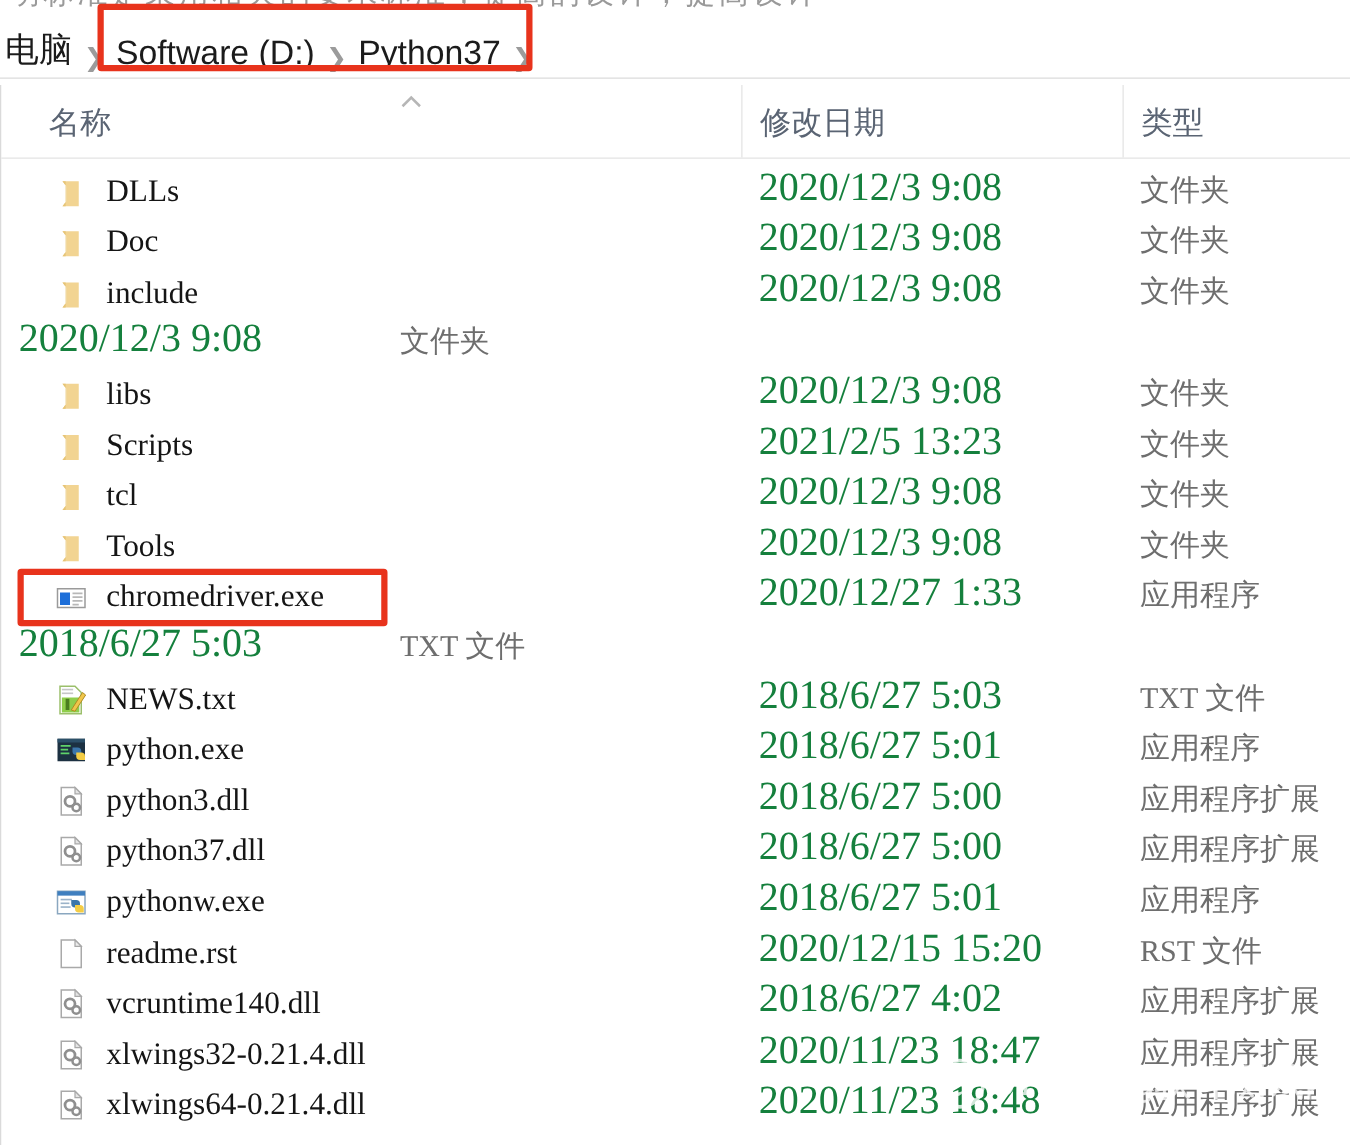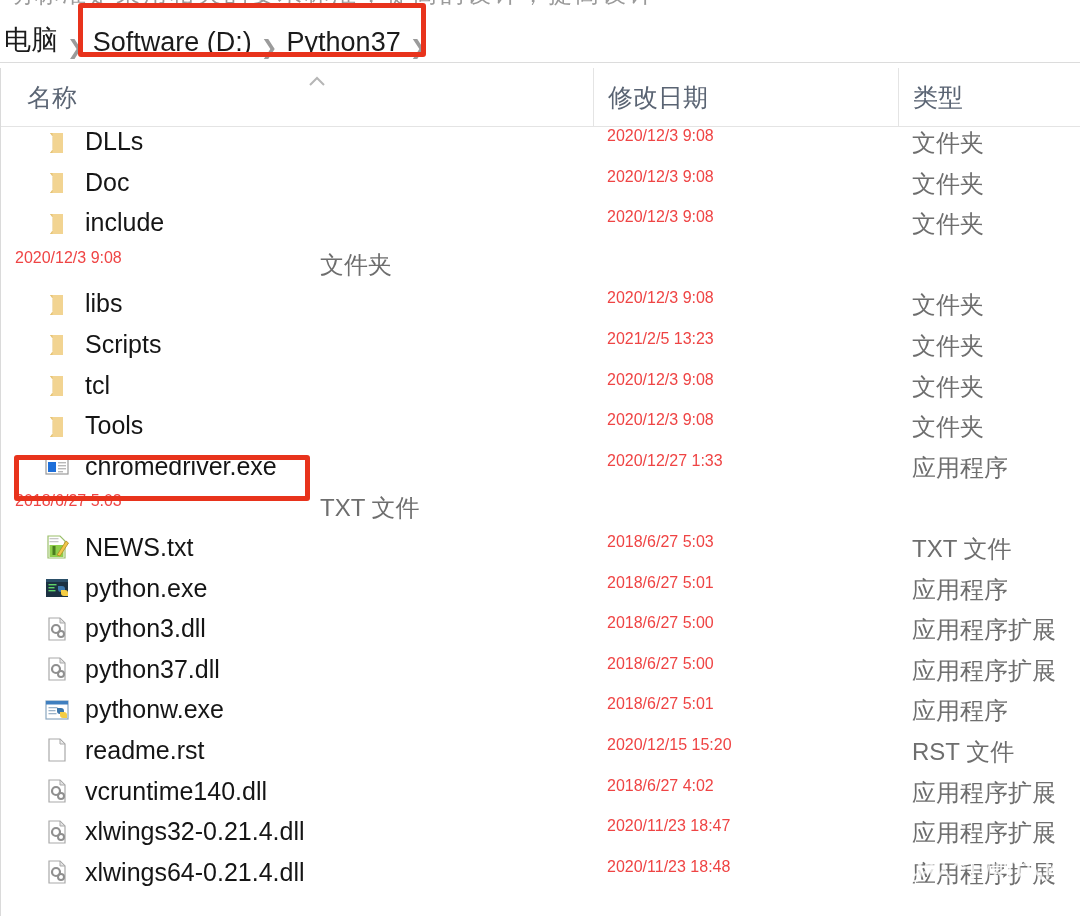--- a/index.html
+++ b/index.html
@@ -102,21 +102,21 @@
   }
   .hcell {
     position: absolute;
     top: 0; bottom: 0;
     display: flex;
     align-items: center;
     font-size: 25px;
     color: #5a6473;
     box-sizing: border-box;
   }
-  .hcell-name { left: 4px; width: 592px; padding-left: 22px; font-family: Liberation Mono, monospace; }
+  .hcell-name { left: 16px; width: 592px; padding-left: 22px; font-family: Liberation Mono, monospace; }
   .hcell-date { left: 592px; width: 305px; padding-left: 14px; border-left: 1px solid #e4e4e4; }
   .hcell-type { left: 897px; right: 0; padding-left: 14px; border-left: 1px solid #e4e4e4; }
 
   .sort-chevron {
     position: absolute;
     left: 300px;
     top: 6px;
     width: 24px;
     height: 14px;
     color: #b6b6b6;
@@ -126,38 +126,39 @@
     overflow: hidden;
   }
   .sort-chevron svg { display: block; }
 
   
   .rows { position: relative; }
   .row {
     position: relative;
     height: 40.6px;
     display: flex;
-    align-items: flex-start;
+    align-items: flex-end;
+    font-family: Liberation Serif, serif;
   }
   .cell-name {
     width: 592px;
     display: flex;
     align-items: center;
     padding-left: 42px;
     box-sizing: border-box;
     font-size: 25px;
     color: #151515;
     white-space: nowrap;
   }
   .cell-date {
     width: 305px;
     padding-left: 14px;
     box-sizing: border-box;
-    font-size: 16px;
-    color: #ef4444;
+    font-size: 32px;
+    color: #15803d;
     white-space: nowrap;
   }
   .cell-type {
     flex: 1;
     padding-left: 14px;
     box-sizing: border-box;
     font-size: 24px;
     color: #6e6e6e;
     white-space: nowrap;
   }

